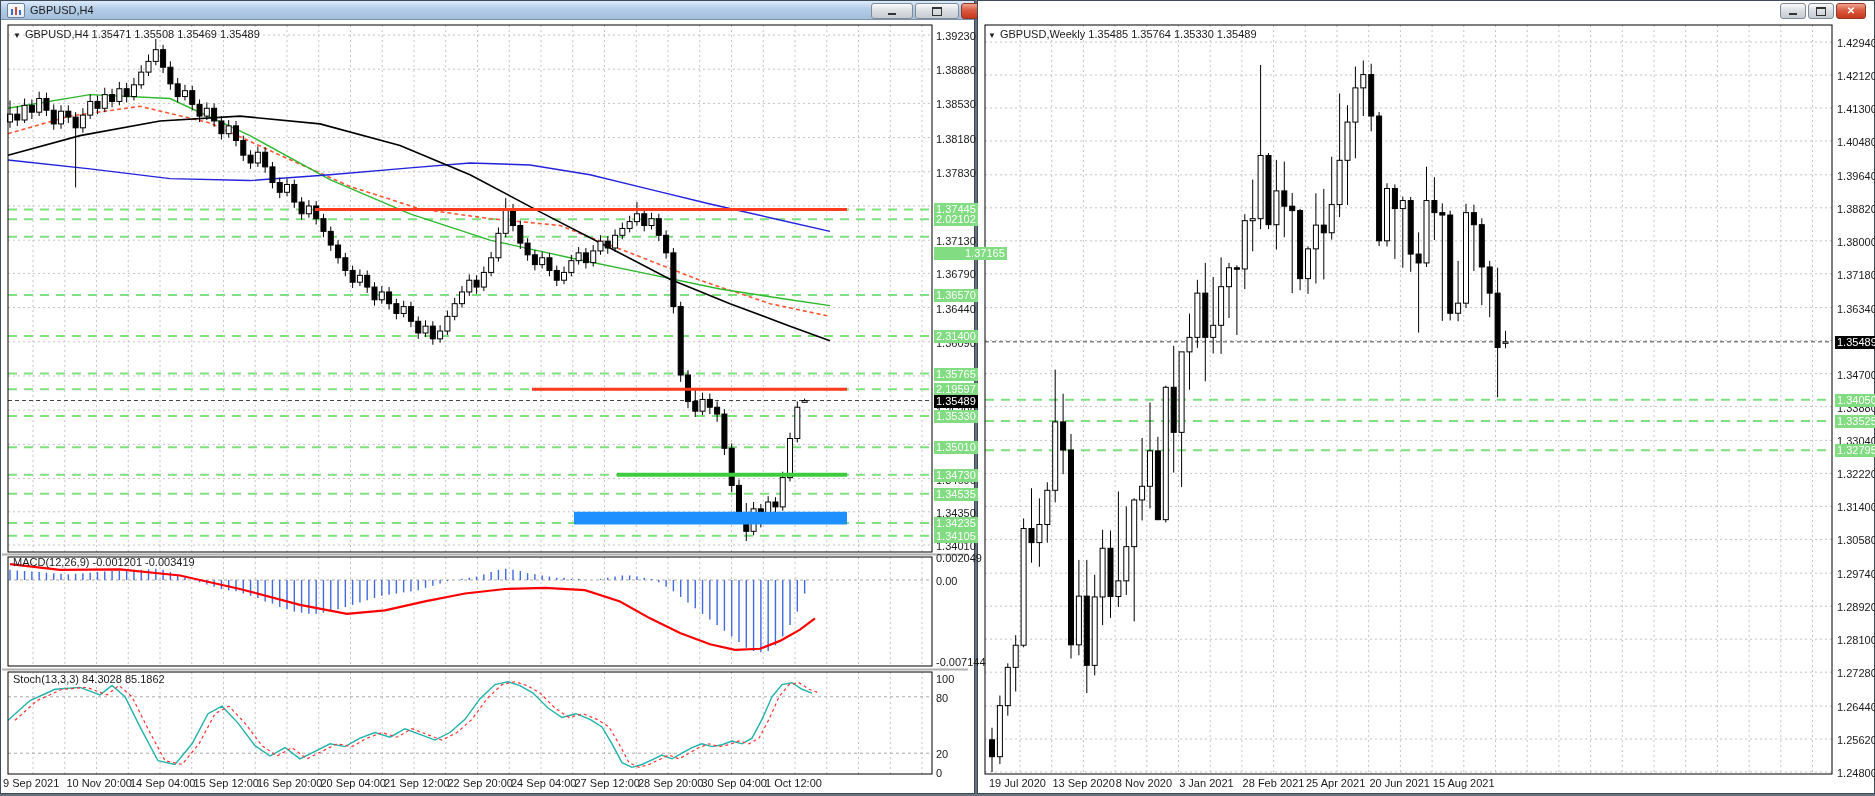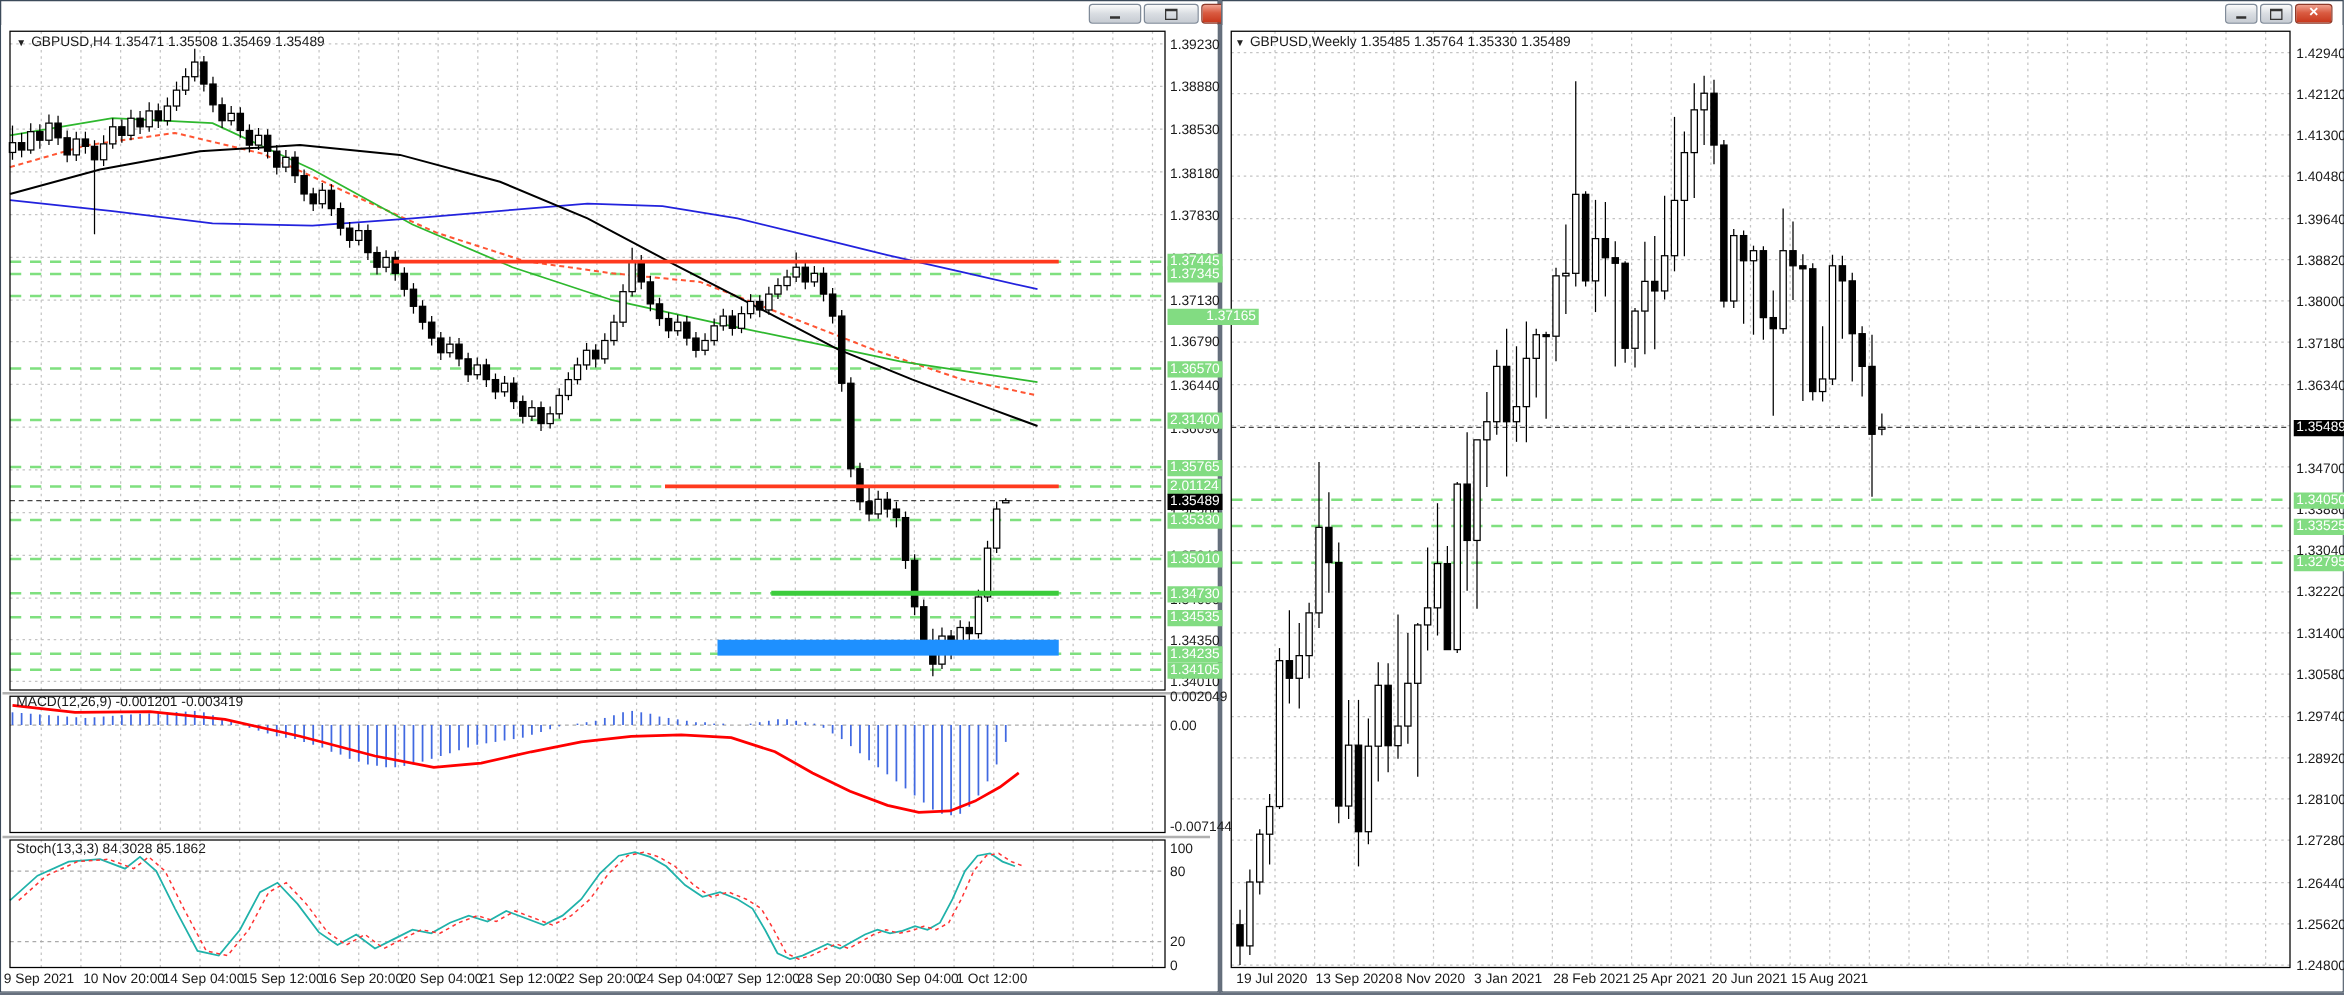--- a/index.html
+++ b/index.html
@@ -686,20 +686,29 @@
     <polyline points="15,720.3 37,700.56 62,689.28 87,687.4 107,694.92 119,685.52 132,696.8 147,726.88 165,760.72 182,764.48 199,743.8 215,713.72 229,706.2 245,723.12 262,745.68 277,756.02 292,747.56 307,758.84 322,751.3199999999999 337,743.8 352,746.62 367,738.16 382,732.52 397,737.22 412,728.76 427,734.4 442,740.04 457,732.52 472,719.36 487,698.68 502,684.58 515,681.76 527,685.52 540,693.04 555,708.08 569,717.48 583,713.72 597,719.36 609,726.88 619,743.8 629,762.6 639,767.3 649,764.48 659,759.78 669,755.08 679,758.84 689,753.2 699,747.56 709,743.8 719,746.62 729,744.74 739,740.98 749,743.8 759,738.16 769,719.36 779,696.8 789,684.58 799,682.7 809,689.28 819,693.04" fill="none" stroke="#ff3333" stroke-width="1.2" stroke-dasharray="3,3"></polyline>
     <rect x="8" y="25" width="924" height="527" fill="none" stroke="#000" stroke-width="1"></rect>
     <rect x="8" y="557" width="924" height="109" fill="none" stroke="#000" stroke-width="1"></rect>
     <rect x="8" y="672" width="924" height="102" fill="none" stroke="#000" stroke-width="1"></rect>
     <rect x="985" y="25" width="847" height="749" fill="none" stroke="#000" stroke-width="1"></rect>
     <line x1="2" y1="554.5" x2="968" y2="554.5" stroke="#b0b0b0" stroke-width="2"></line>
     <line x1="2" y1="669.5" x2="968" y2="669.5" stroke="#b0b0b0" stroke-width="2"></line>
   </svg>
 
 <div class="window" id="win-left">
+  <div class="titlebar">
+    <div class="app-icon">
+      <i style="left:3px;height:6px"></i>
+        <i class="r" style="left:7px;height:8px"></i>
+        <i style="left:11px;height:5px"></i>
+    </div>
+    <span class="title-text">GBPUSD,H4</span>
+    <div class="btn-group" style="right:980px_unused"></div>
+  </div>
   <div class="btn-group" style="left:870px;">
     <div class="tbtn" style="width:42px">
         <span class="mingl"></span>
       </div>
     <div class="tbtn" style="width:44px">
         <span class="maxgl"></span>
       </div>
     <div class="tbtn close" style="width:48px">
         <span class="xgl">✕</span>
       </div>
@@ -728,26 +737,26 @@
         <div class="axis-label" style="left: 935px; top: 486.782px;">1.34350</div>
         <div class="axis-label" style="left: 935px; top: 520px;">1.34010</div>
         <div class="axis-label" style="left: 935px; top: 531.898px;">0.002049</div>
         <div class="axis-label" style="left: 935px; top: 555px;">0.00</div>
         <div class="axis-label" style="left: 935px; top: 635.549px;">-0.007144</div>
         <div class="axis-label" style="left: 935px; top: 653px;">100</div>
         <div class="axis-label" style="left: 935px; top: 671.8px;">80</div>
         <div class="axis-label" style="left: 935px; top: 728.2px;">20</div>
         <div class="axis-label" style="left: 935px; top: 747px;">0</div>
         <div class="badge green" style="left: 933px; top: 183.397px;">1.37445</div>
-        <div class="badge green" style="left: 933px; top: 193.167px;">1.37345</div>
+        <div class="badge green" style="left: 933px; top: 193.167px;">2.02102</div>
         <div class="badge green" style="left: 933px; top: 227px; padding-left: 31px;">1.37165</div>
         <div class="badge green" style="left: 933px; top: 268.885px;">1.36570</div>
         <div class="badge green" style="left: 933px; top: 309.92px;">2.31400</div>
         <div class="badge green" style="left: 933px; top: 347.534px;">1.35765</div>
-        <div class="badge green" style="left: 933px; top: 363.167px;">2.01124</div>
+        <div class="badge green" style="left: 933px; top: 363.167px;">2.19597</div>
         <div class="badge green" style="left: 933px; top: 390.034px;">1.35330</div>
         <div class="badge green" style="left: 933px; top: 421.299px;">1.35010</div>
         <div class="badge green" style="left: 933px; top: 448.655px;">1.34730</div>
         <div class="badge green" style="left: 933px; top: 467.707px;">1.34535</div>
         <div class="badge green" style="left: 933px; top: 497.017px;">1.34235</div>
         <div class="badge green" style="left: 933px; top: 509.718px;">1.34105</div>
         <div class="badge black" style="left: 933px; top: 374.5px;">1.35489</div>
       </div>
     <div id="time-left" style="position:absolute;left:0;top:757px;height:18px;right:0">
         <div class="time-label" style="left: 2px;">9 Sep 2021</div>

